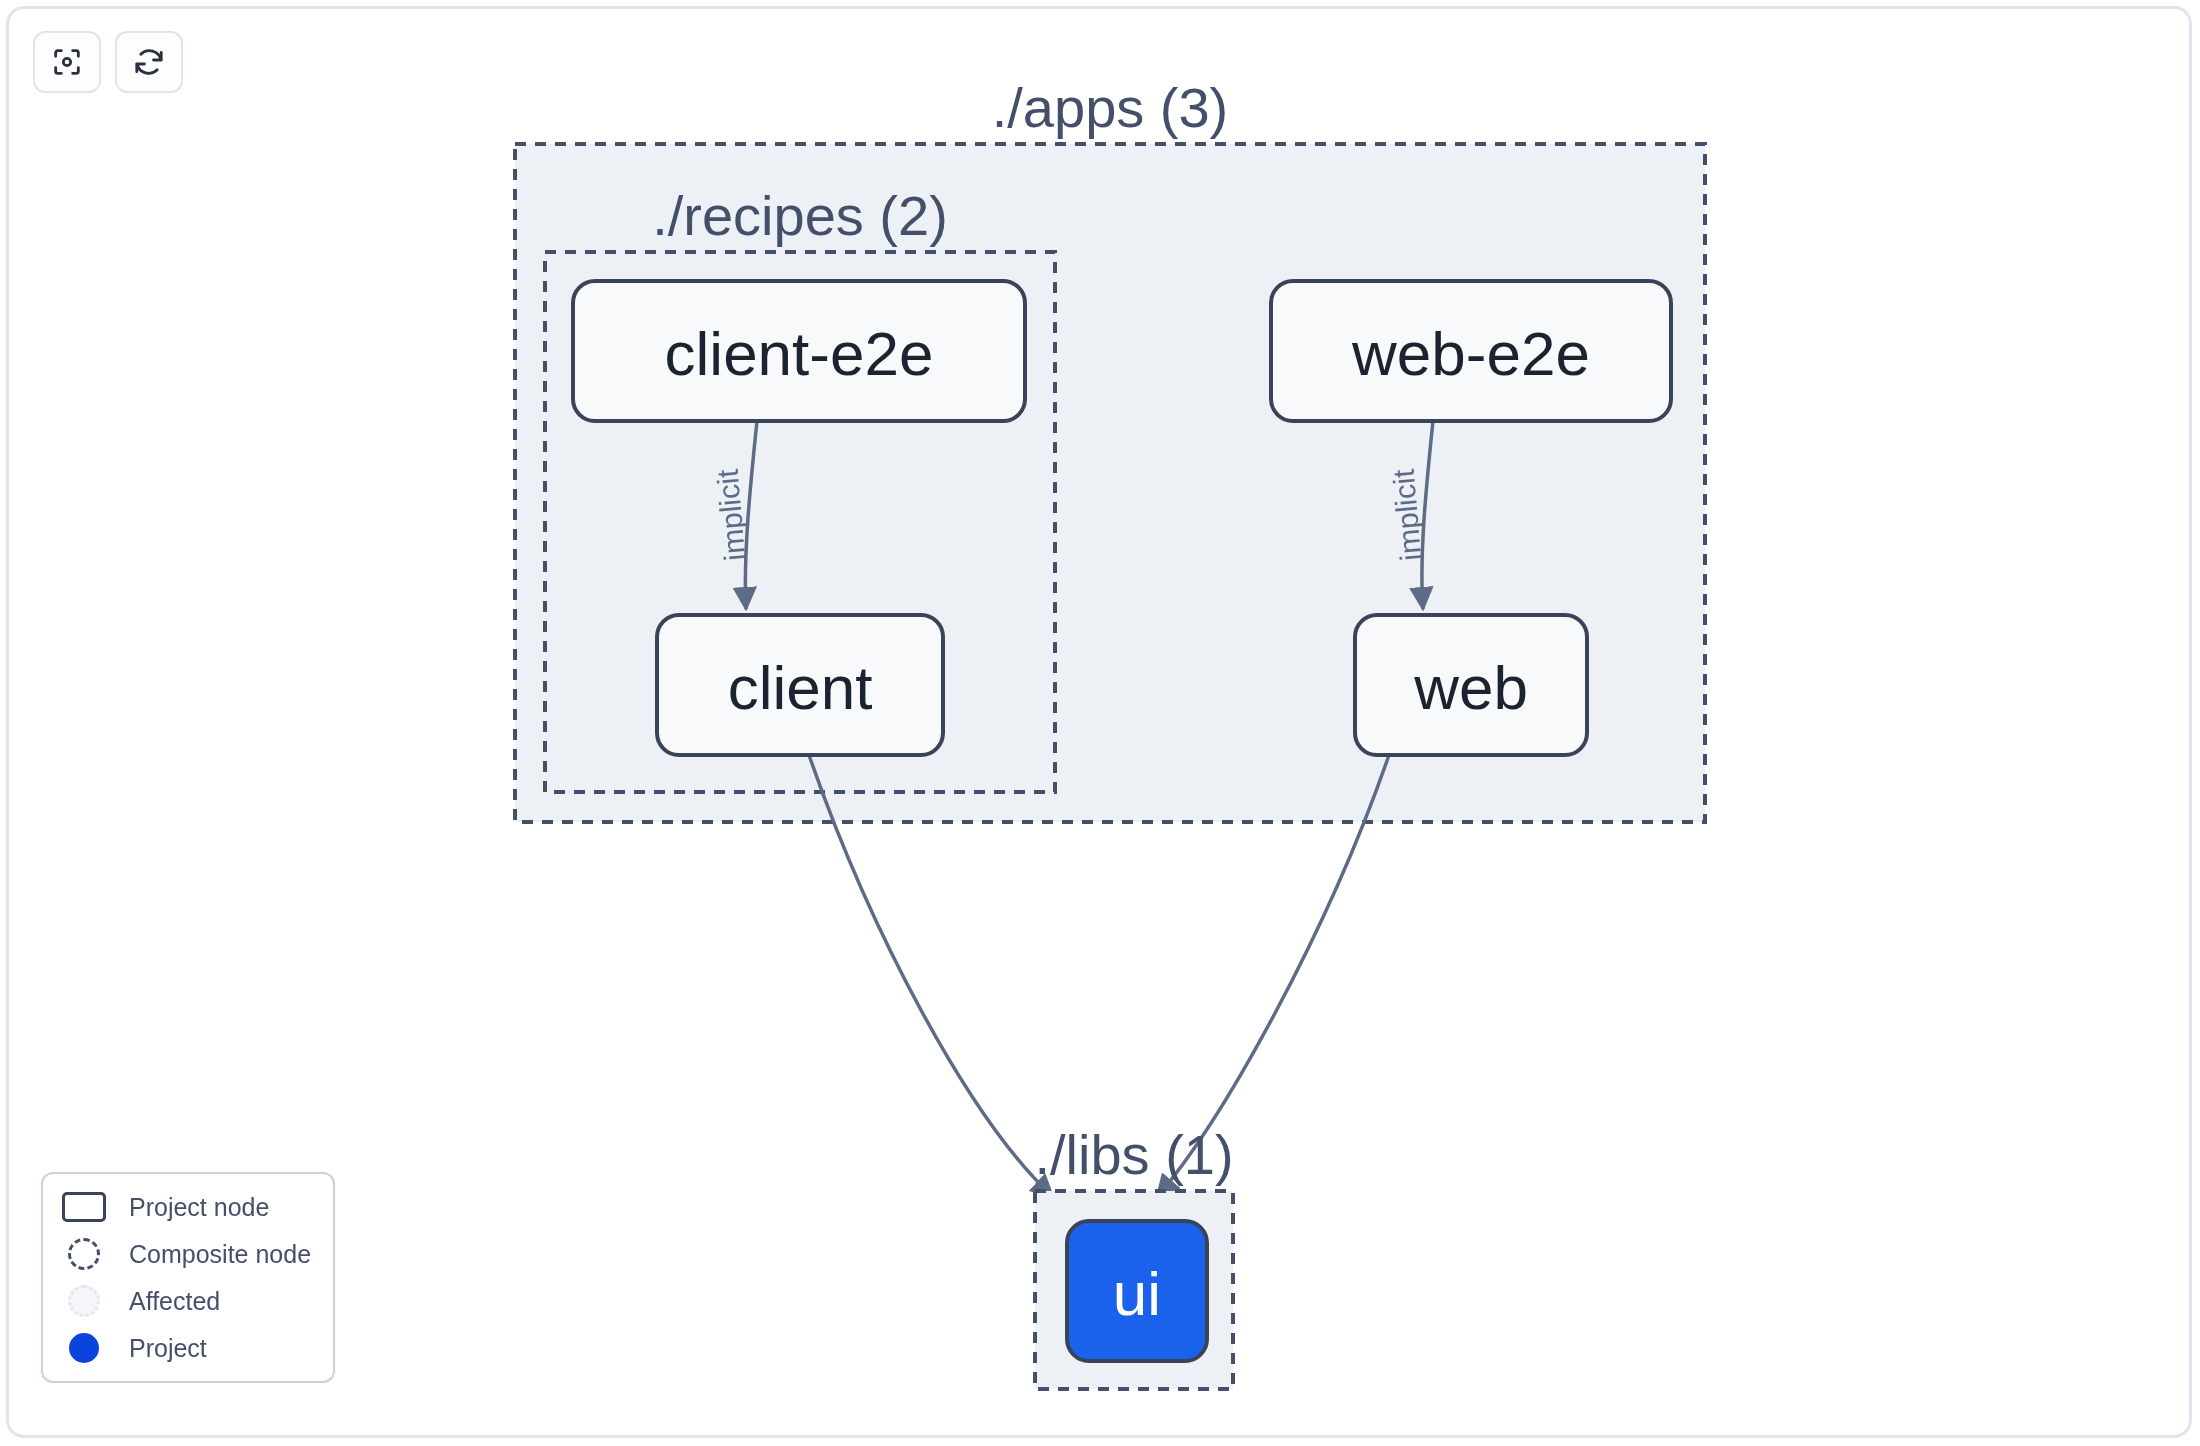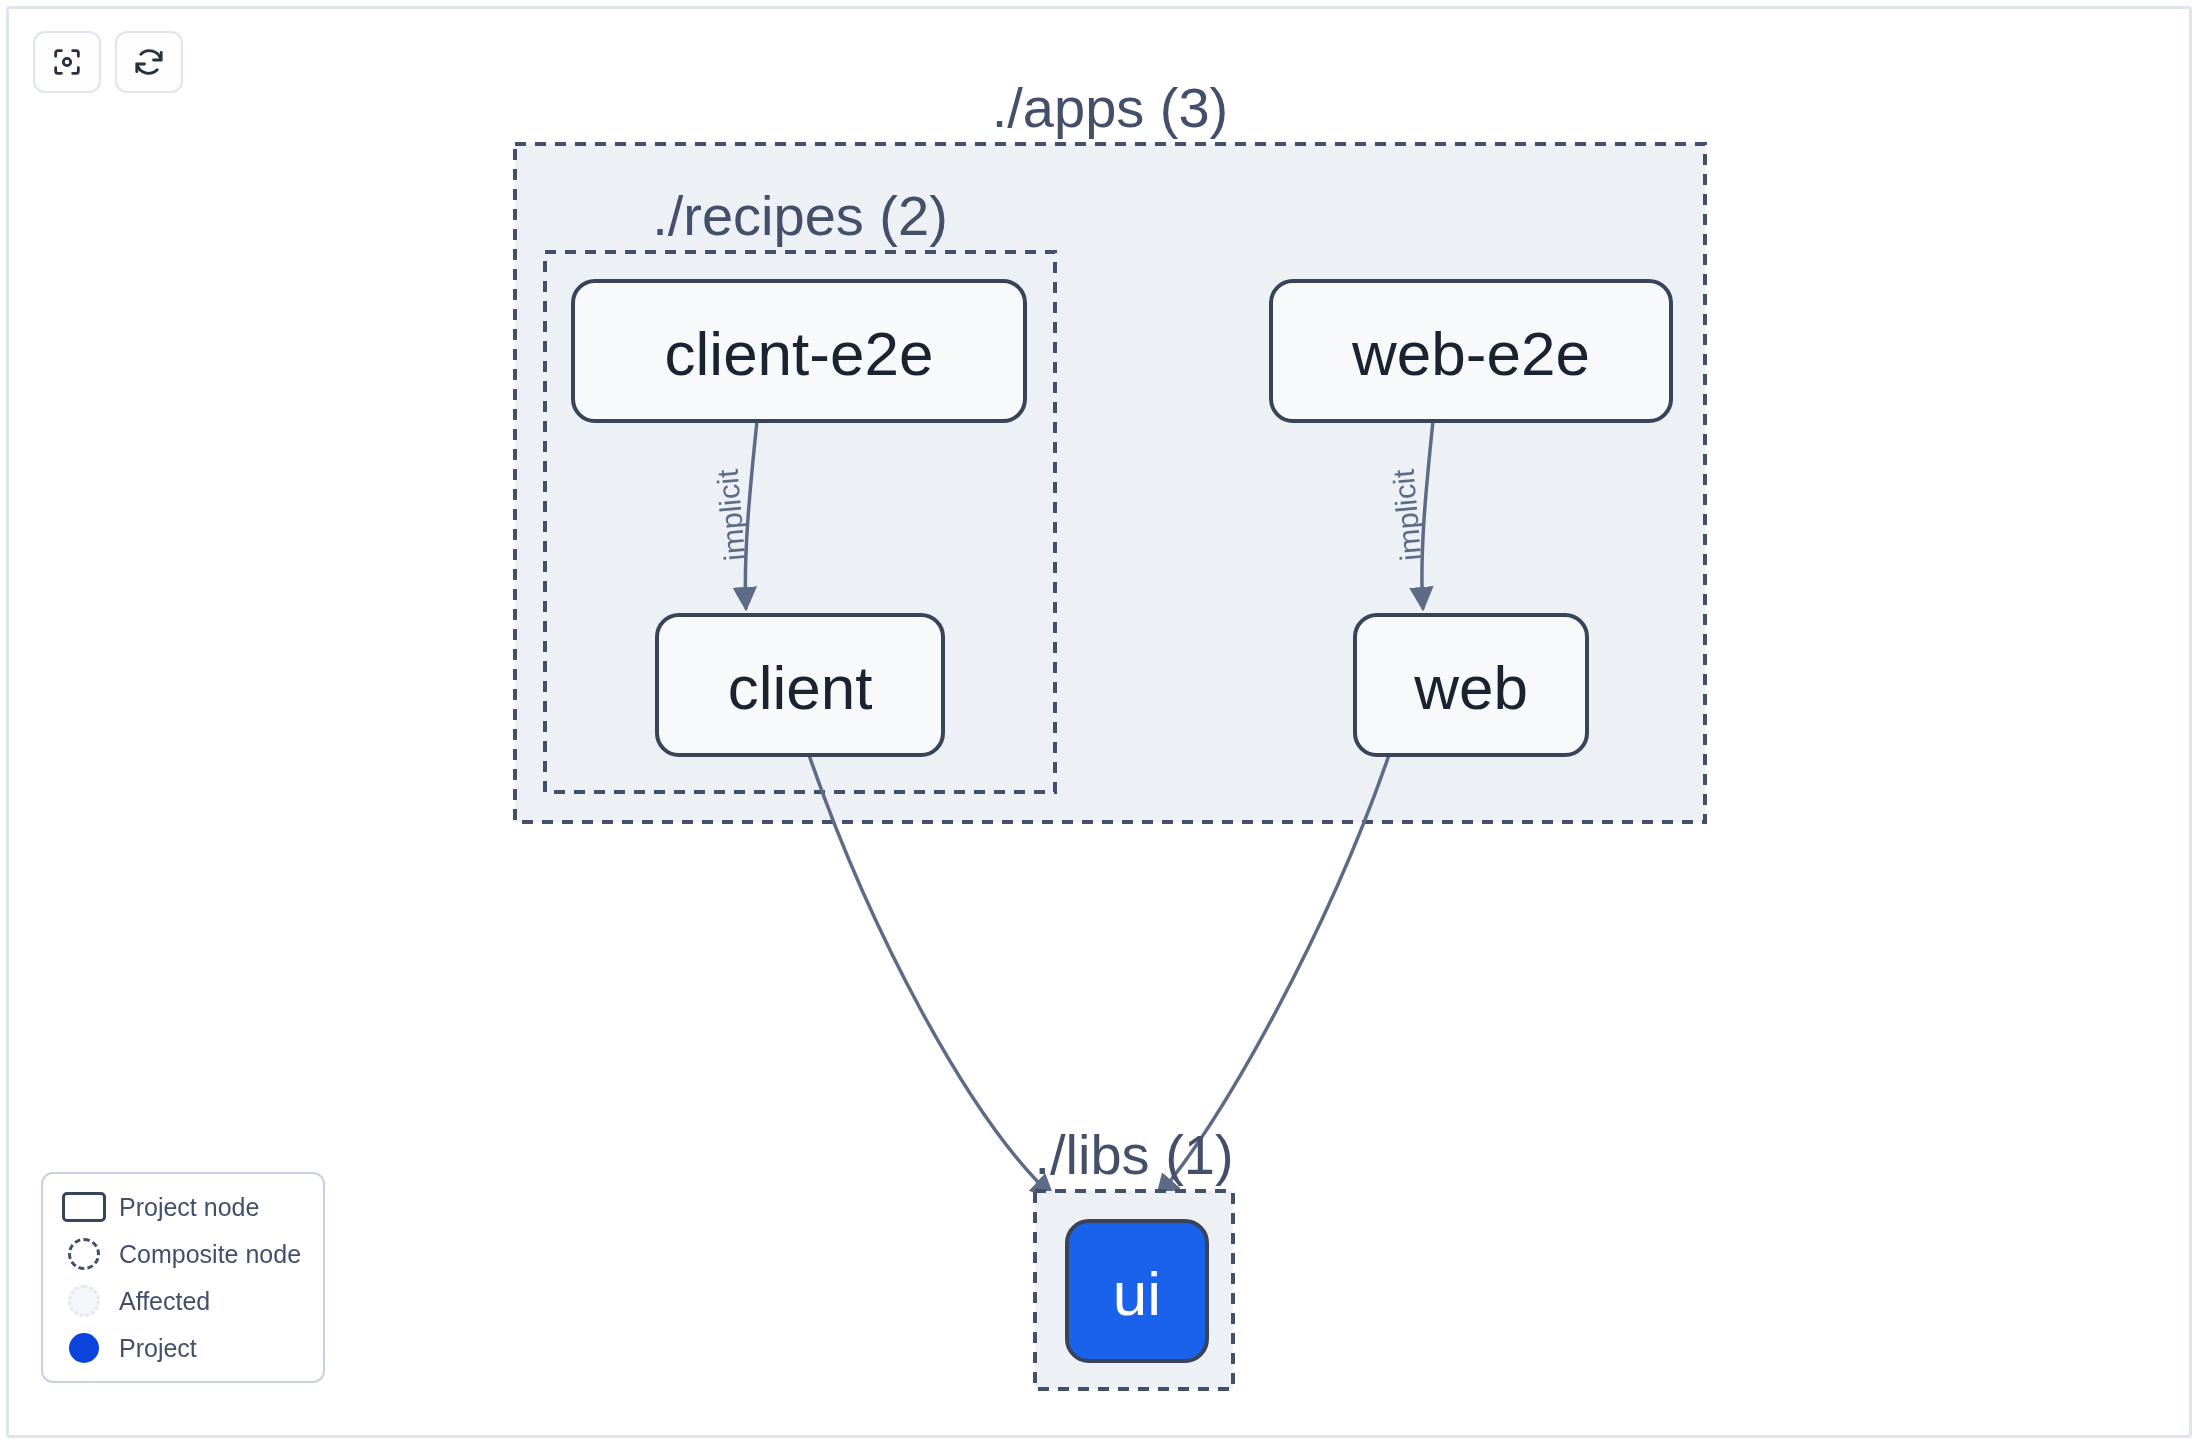--- a/index.html
+++ b/index.html
@@ -17,21 +17,21 @@
   
   #app-shell {
     position: absolute;
     left: 6px;
     top: 6px;
     width: 2186px;
     height: 1432px;
     box-sizing: border-box;
     background: #ffffff;
     border: 3px solid #dfe4ef;
-    border-radius: 4px;
+    border-radius: 18px;
     overflow: hidden;
   }
 
   
   #graph-canvas {
     position: absolute;
     left: 0;
     top: 0;
     width: 2186px;
     height: 1432px;
@@ -116,21 +116,21 @@
     border: 2px solid #c9d1e0;
     border-radius: 12px;
     padding: 16px 22px 16px 18px;
     display: flex;
     flex-direction: column;
     gap: 13px;
   }
   .legend-row {
     display: flex;
     align-items: center;
-    gap: 12px;
+    gap: 22px;
   }
   .legend-swatch {
     width: 46px;
     height: 34px;
     flex: 0 0 46px;
     display: flex;
     align-items: center;
     justify-content: center;
   }
   .sw-project {

